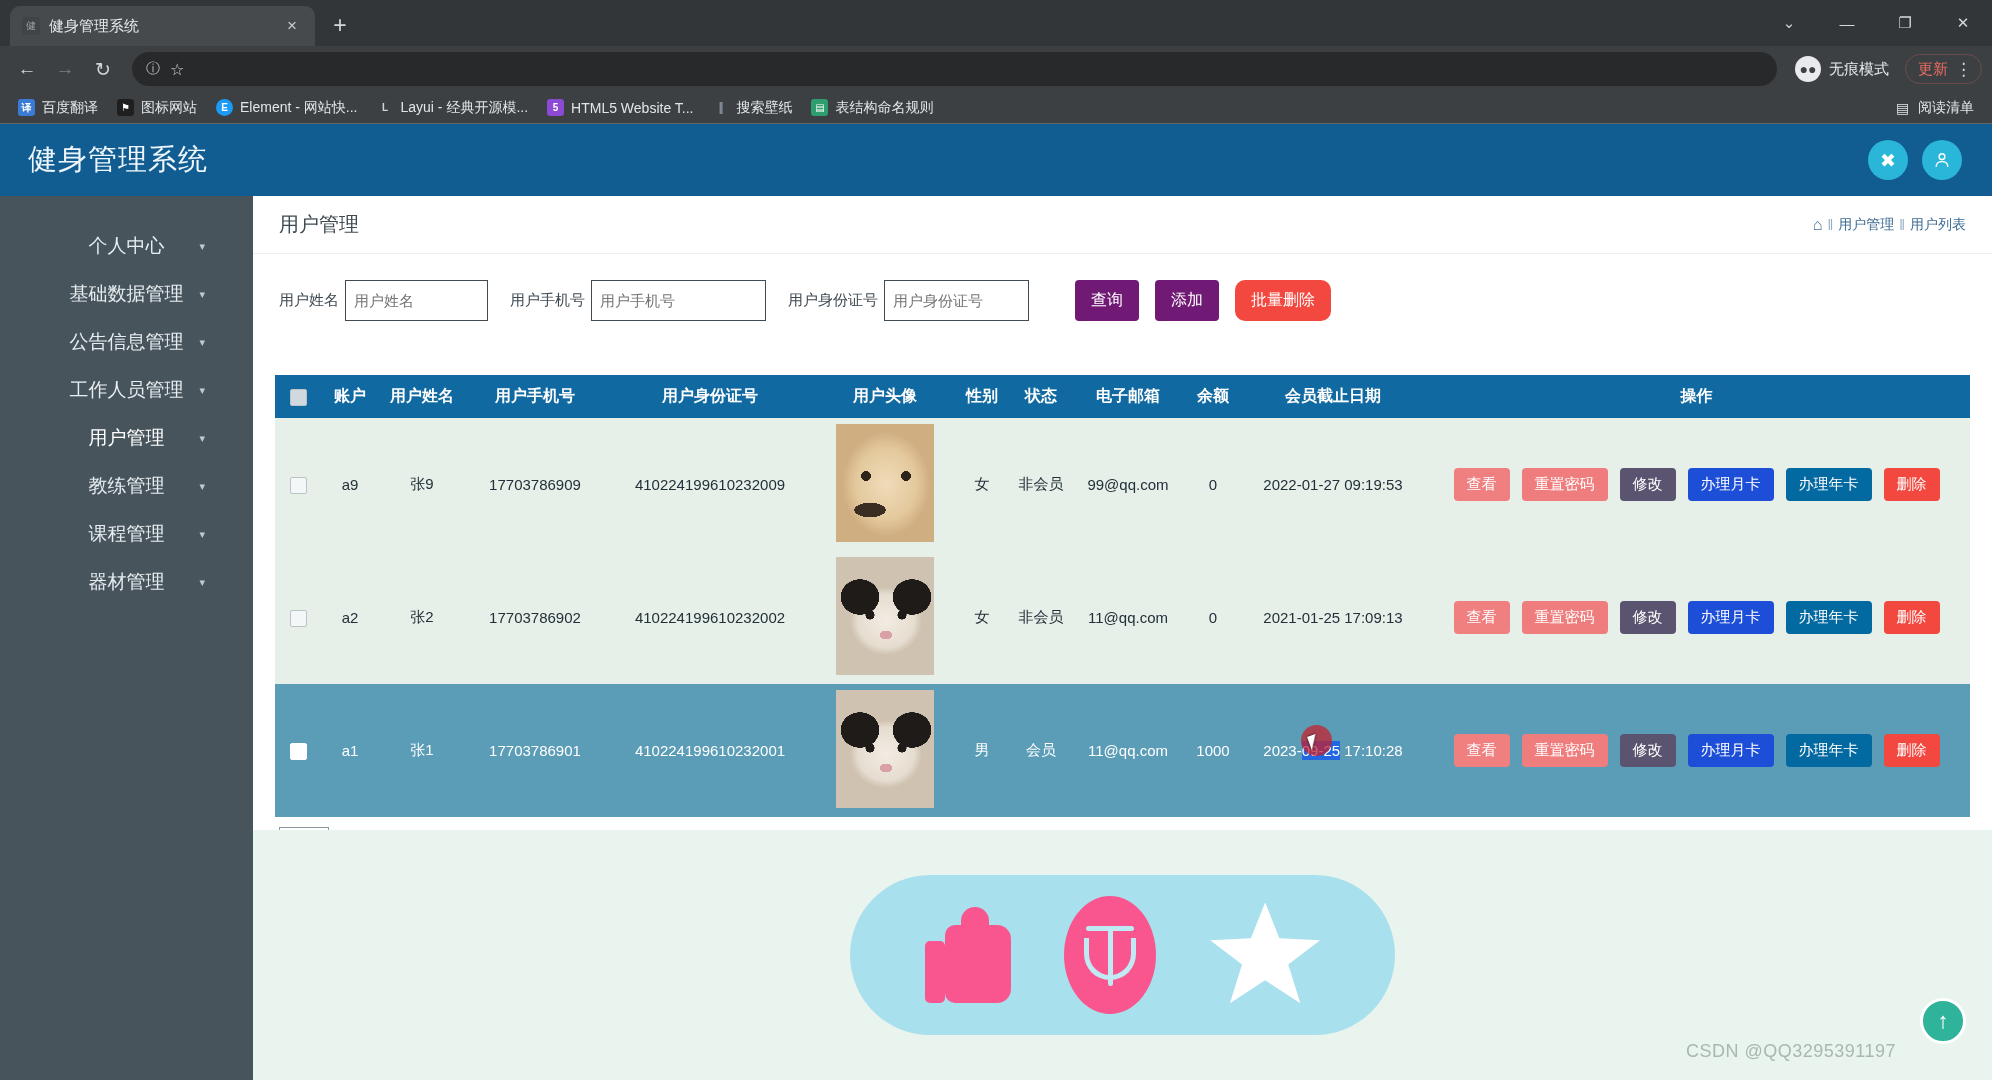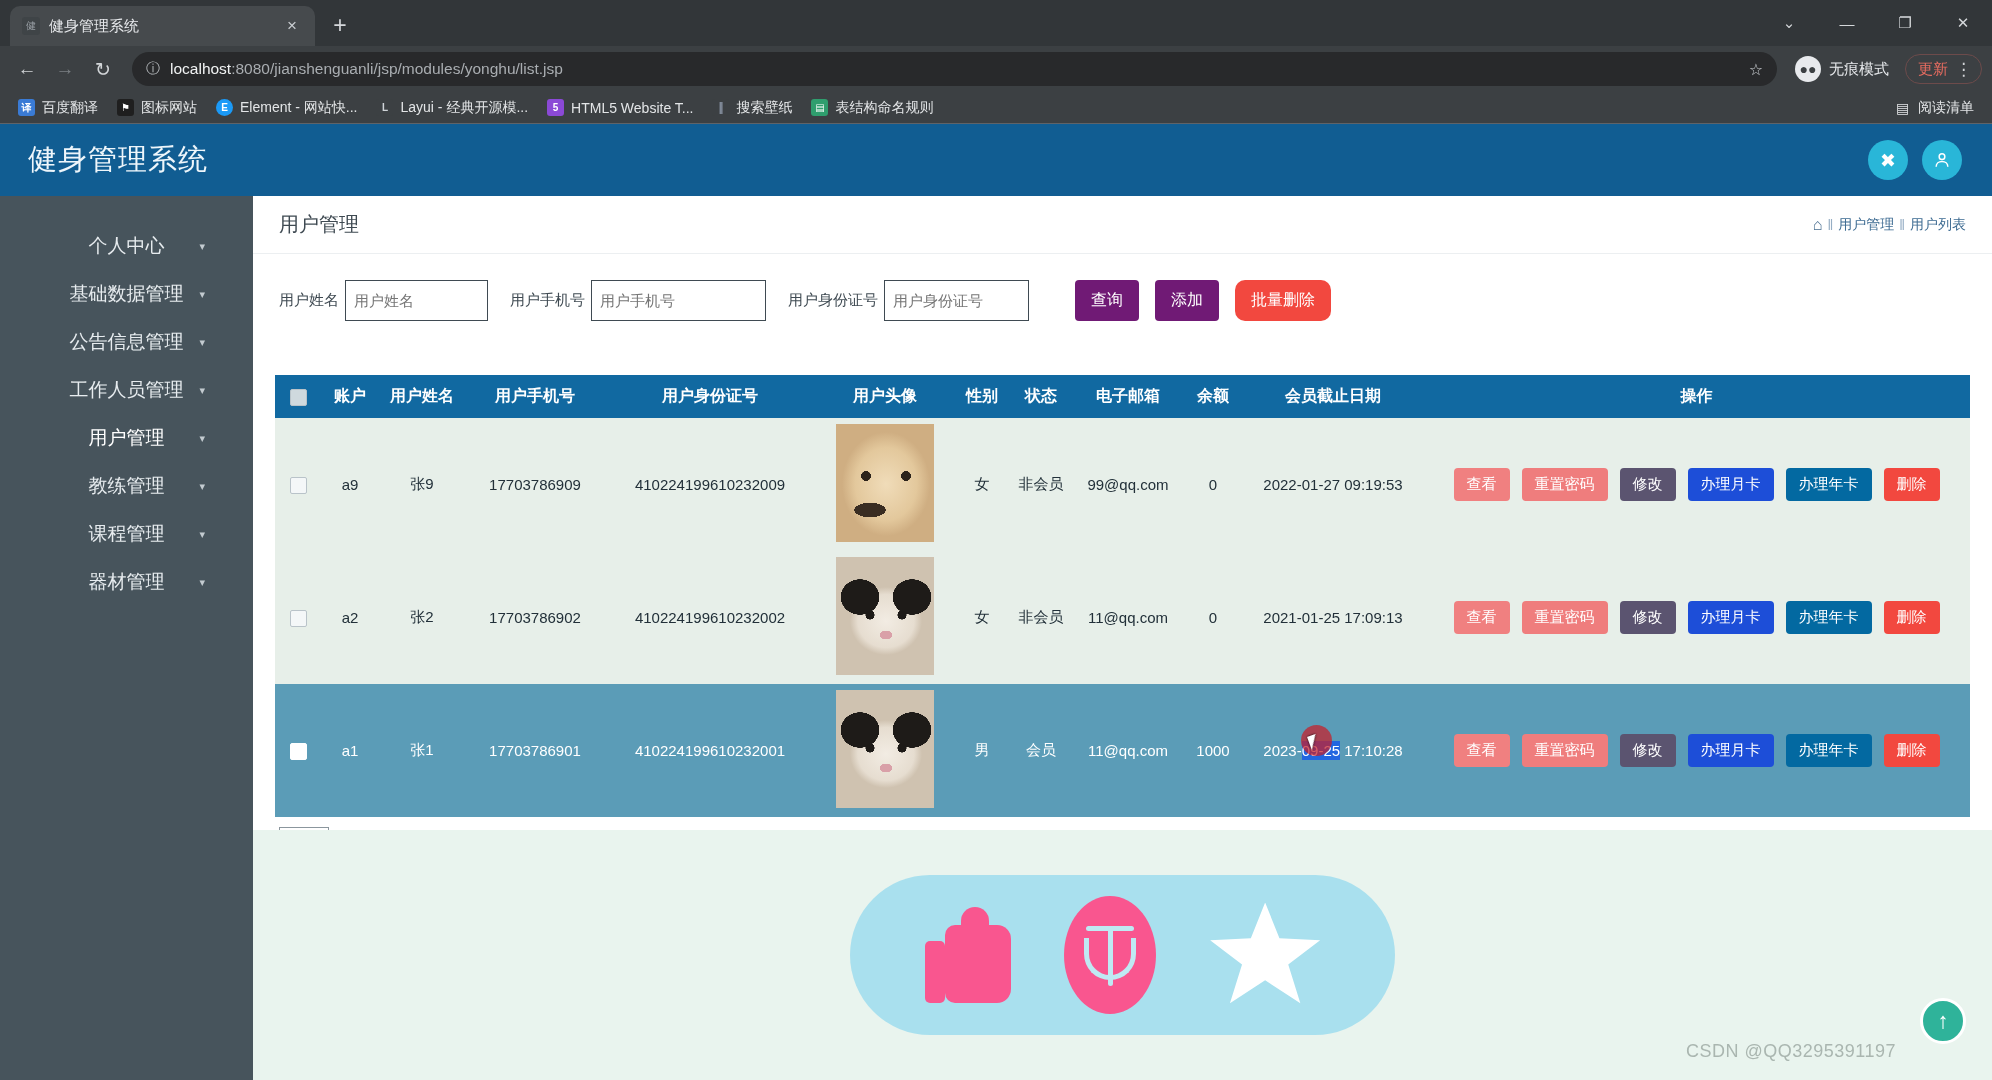--- a/index.html
+++ b/index.html
@@ -280,21 +280,20 @@
       <div class="winctrl">✕</div>
     </div>
   </div>
 
   <div class="toolbar">
     <div class="tb-icon">←</div>
     <div class="tb-icon dim">→</div>
     <div class="tb-icon">↻</div>
     <div class="omnibox">
       <span class="omni-info">ⓘ</span>
-      <span class="omni-url"><span class="host">localhost</span><span class="path">:8080/jianshenguanli/jsp/modules/yonghu/list.jsp</span></span>
       <span class="omni-star">☆</span>
     </div>
     <div class="incognito">
       <span class="incog-badge">●●</span>
       <span>无痕模式</span>
     </div>
     <div class="update-btn">
       <span>更新</span>
       <span class="kebab">⋮</span>
     </div>

